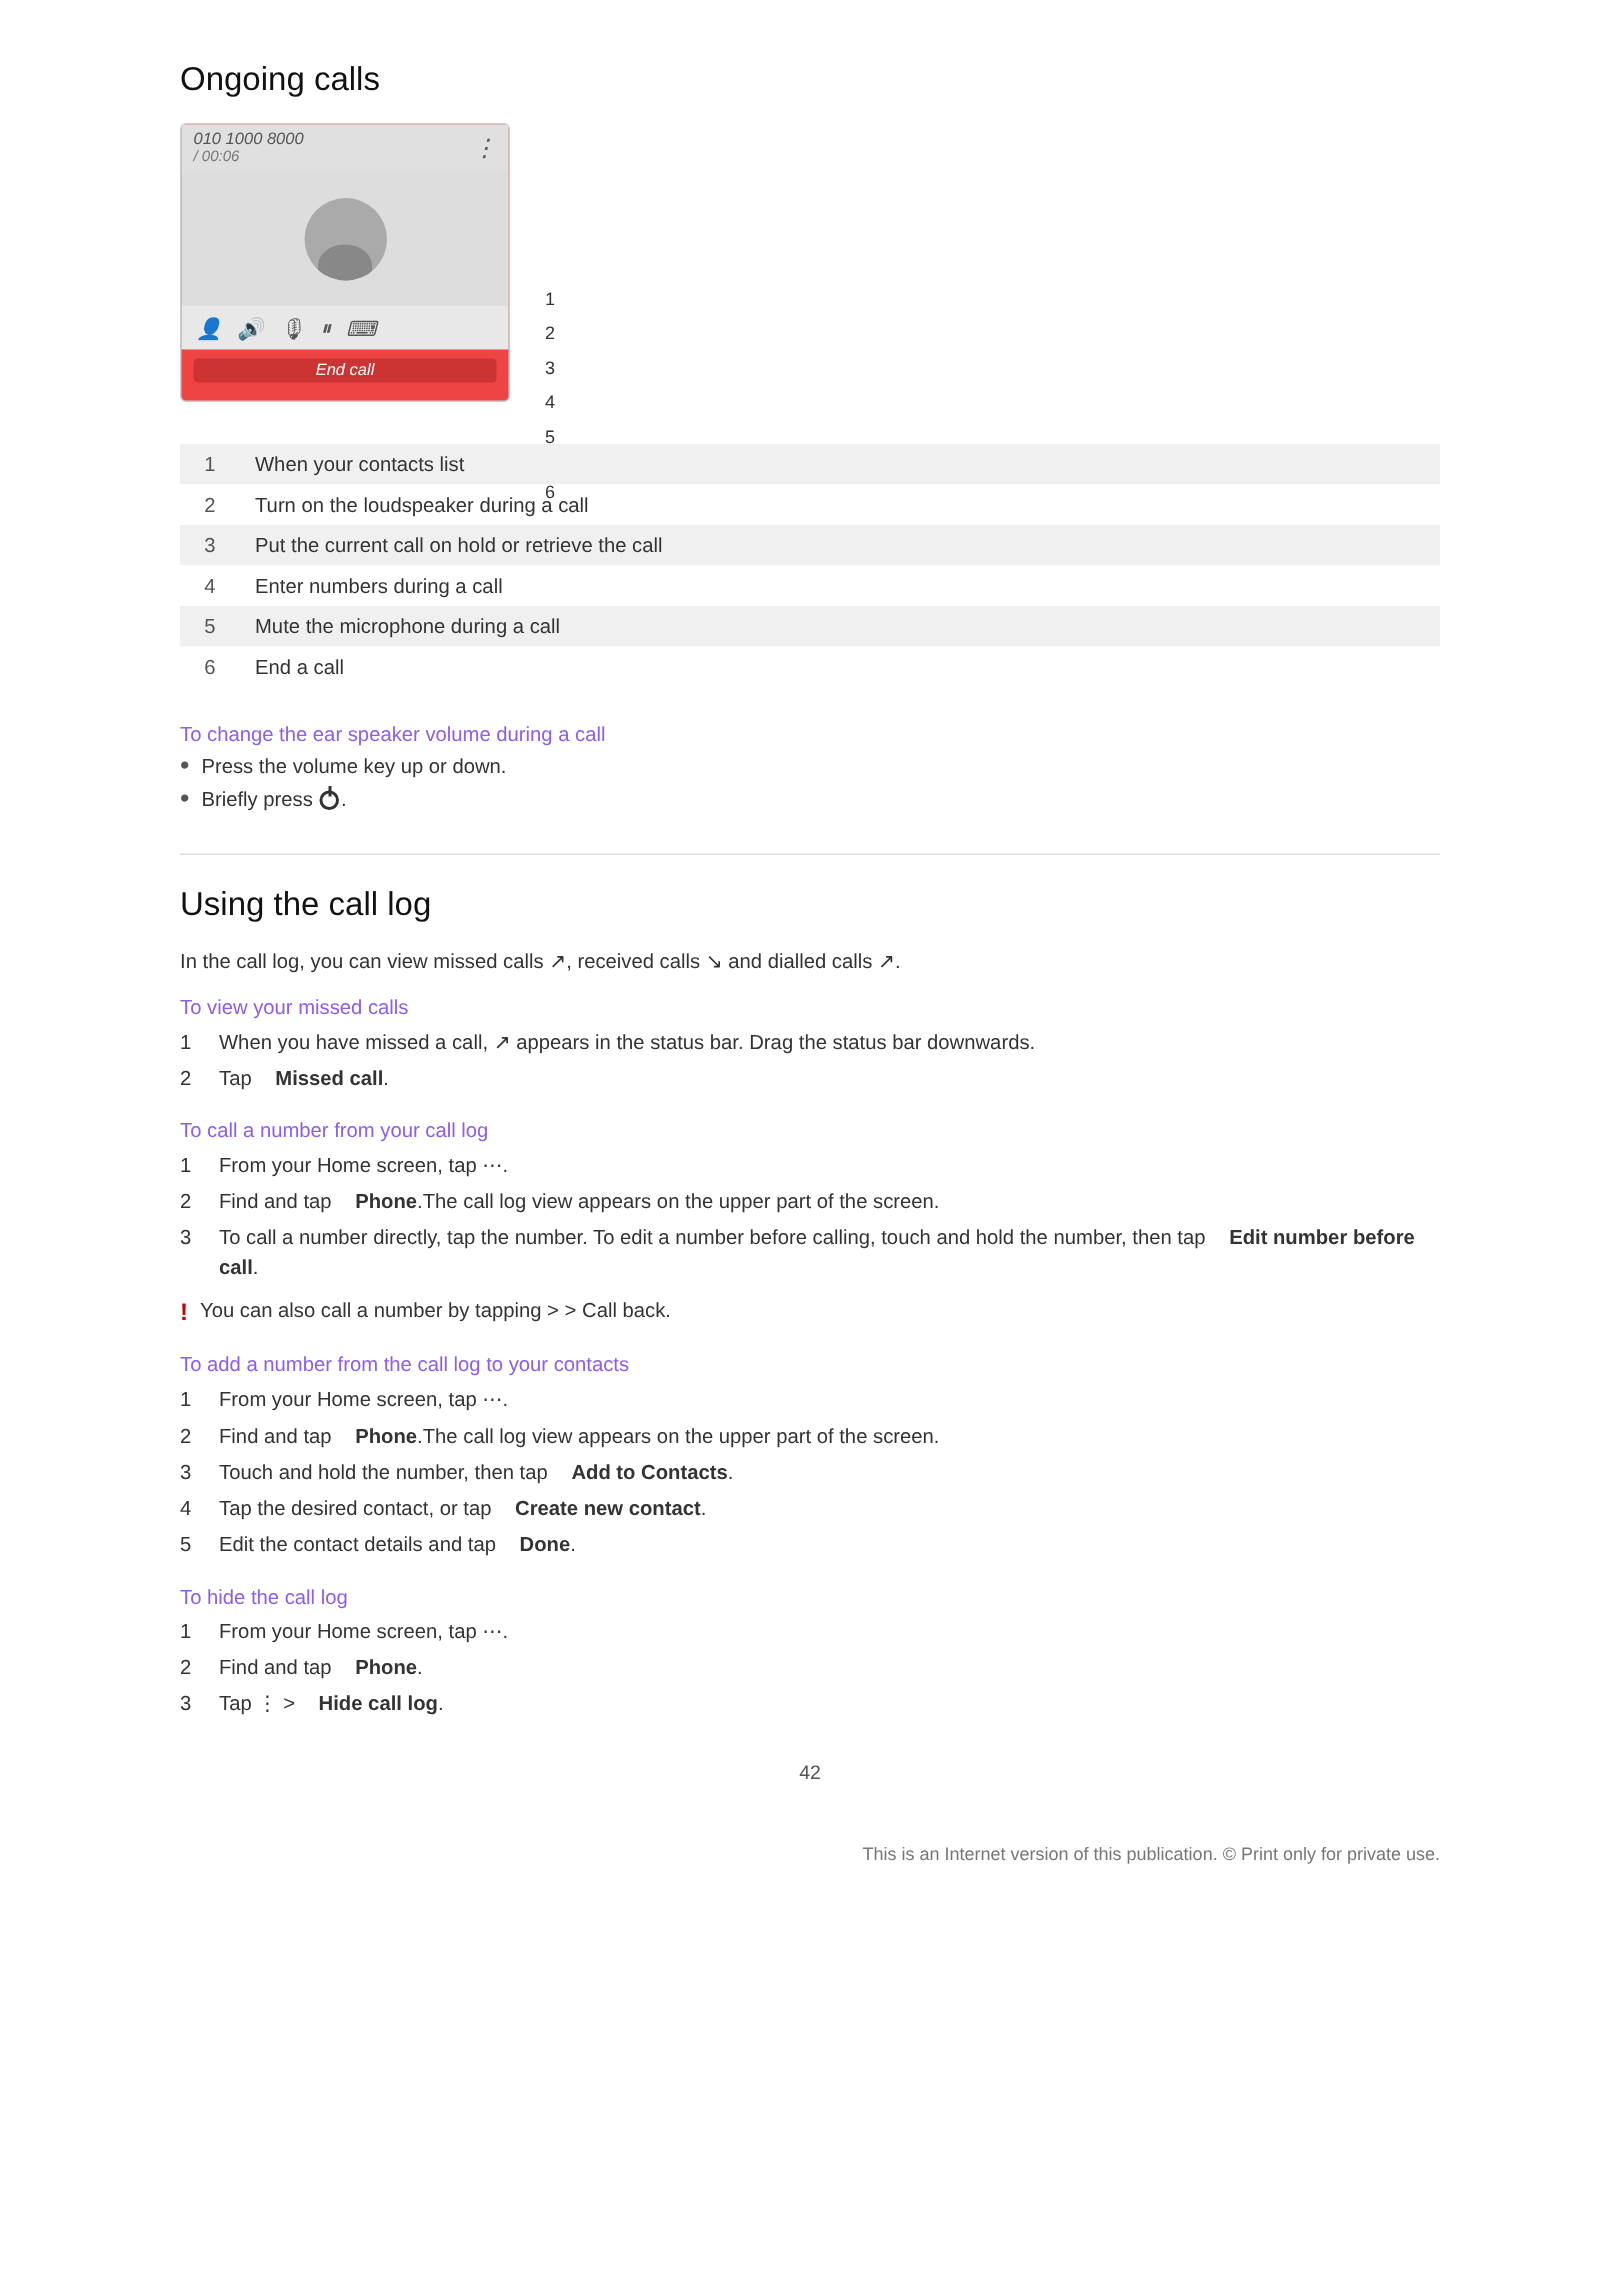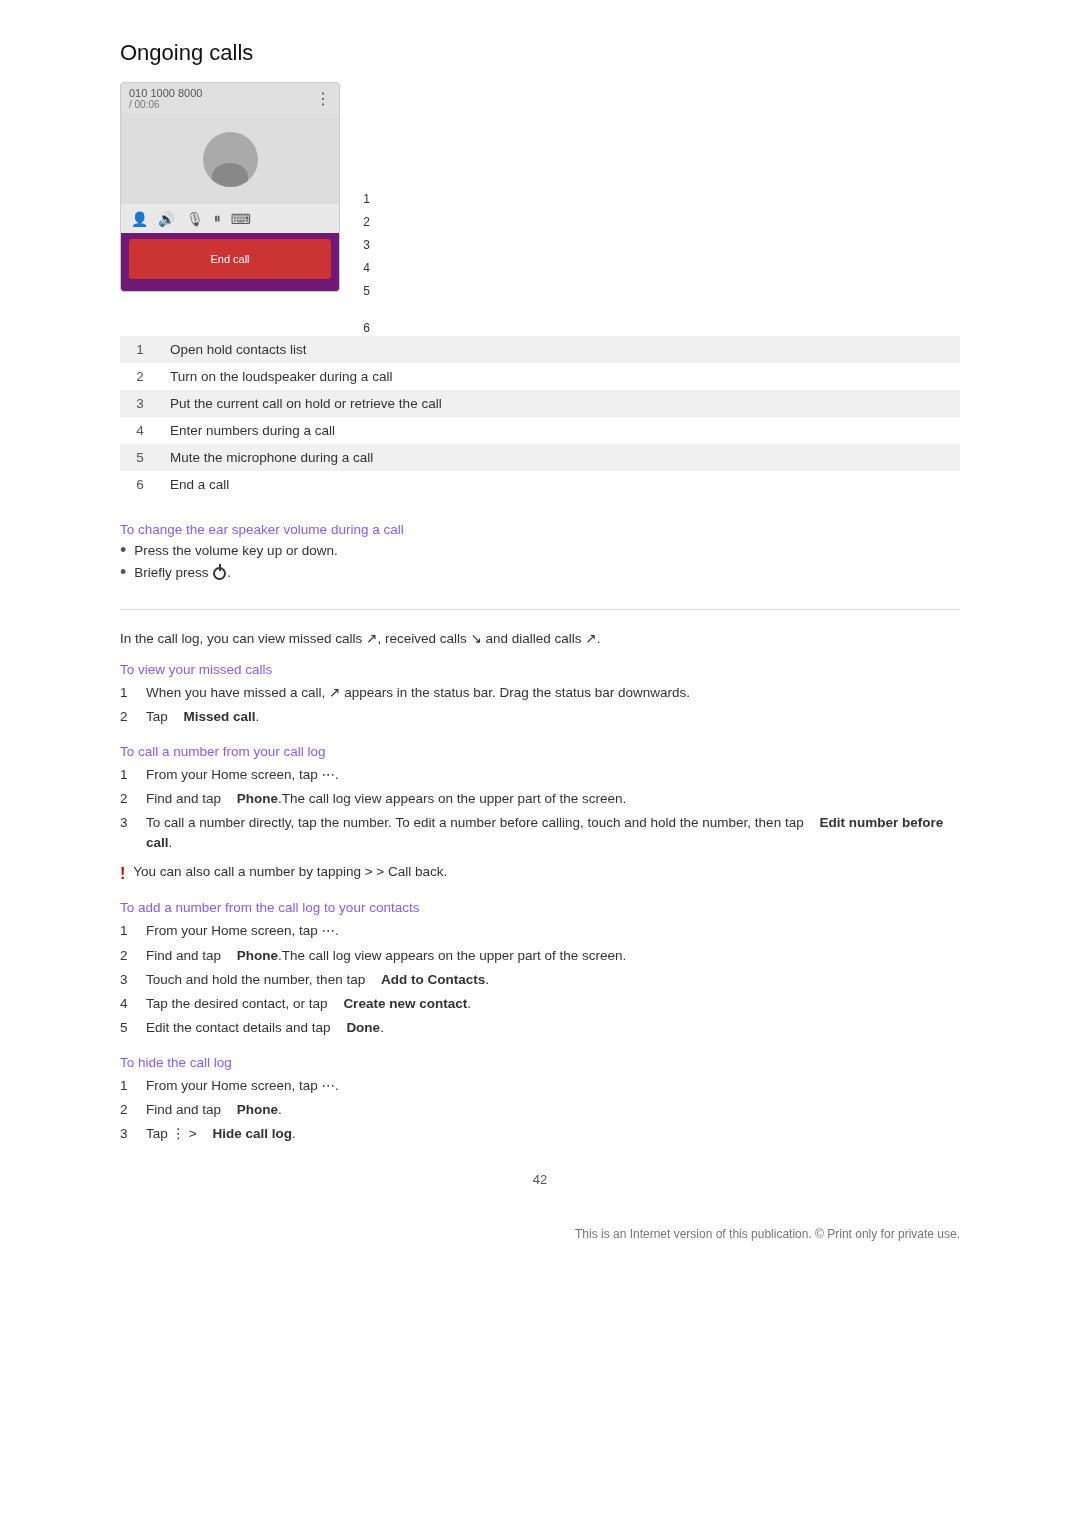--- a/index.html
+++ b/index.html
@@ -18,24 +18,25 @@
       font-weight: normal;
       color: #111;
       margin-bottom: 16px;
     }
 
     
     .phone-mockup {
       width: 220px;
       border: 1px solid #ccc;
       border-radius: 4px;
-      background: #701a75;
-      margin-bottom: 24px;
+      background: #ef4444;
+      margin-bottom: 8px;
       position: relative;
       padding-bottom: 8px;
+      font-style: italic;
     }
 
     .phone-top-bar {
       background: #e0e0e0;
       display: flex;
       justify-content: space-between;
       align-items: center;
       padding: 4px 8px;
       font-size: 11px;
       color: #555;
@@ -92,21 +93,21 @@
     .phone-icon {
       font-size: 14px;
       color: #555;
     }
 
     .phone-end-call-bar {
       background: #cc3333;
       color: #fff;
       text-align: center;
       font-size: 11px;
-      padding: 14px 0;
+      padding: 2px 0;
       margin: 6px 8px 4px 8px;
       border-radius: 3px;
     }
 
     
     .desc-table {
       width: 100%;
       border-collapse: collapse;
       margin-bottom: 24px;
     }
@@ -277,21 +278,21 @@
         <span>5</span>
         <span style="margin-top:14px;">6</span>
       </div>
     </div>
   </div>
 
   <table class="desc-table">
     <tbody id="desc-table-body">
         <tr>
           <td>1</td>
-          <td>Open hold contacts list</td>
+          <td>When your contacts list</td>
         </tr>
         <tr>
           <td>2</td>
           <td>Turn on the loudspeaker during a call</td>
         </tr>
         <tr>
           <td>3</td>
           <td>Put the current call on hold or retrieve the call</td>
         </tr>
         <tr>
@@ -323,20 +324,21 @@
       <span>Briefly press <span style="display:inline-block;width:13px;height:13px;border:2px solid #333;border-radius:50%;vertical-align:middle;position:relative;margin:0 1px;">
         <span style="position:absolute;top:-5px;left:50%;transform:translateX(-50%);width:2px;height:7px;background:#333;display:block;"></span>
       </span>.</span>
     </div>
   </div>
 </div>
 
 <hr class="divider">
 
 <div class="section">
+  <h2>Using the call log</h2>
 
   <p style="font-size:13.5px; margin-bottom:16px;">
     In the call log, you can view missed calls ↗, received calls ↘ and dialled calls ↗.
   </p>
 
   <div>
     <div class="sub-heading">To view your missed calls</div>
     <ol class="numbered-list">
       <li>
         <span class="num">1</span>

